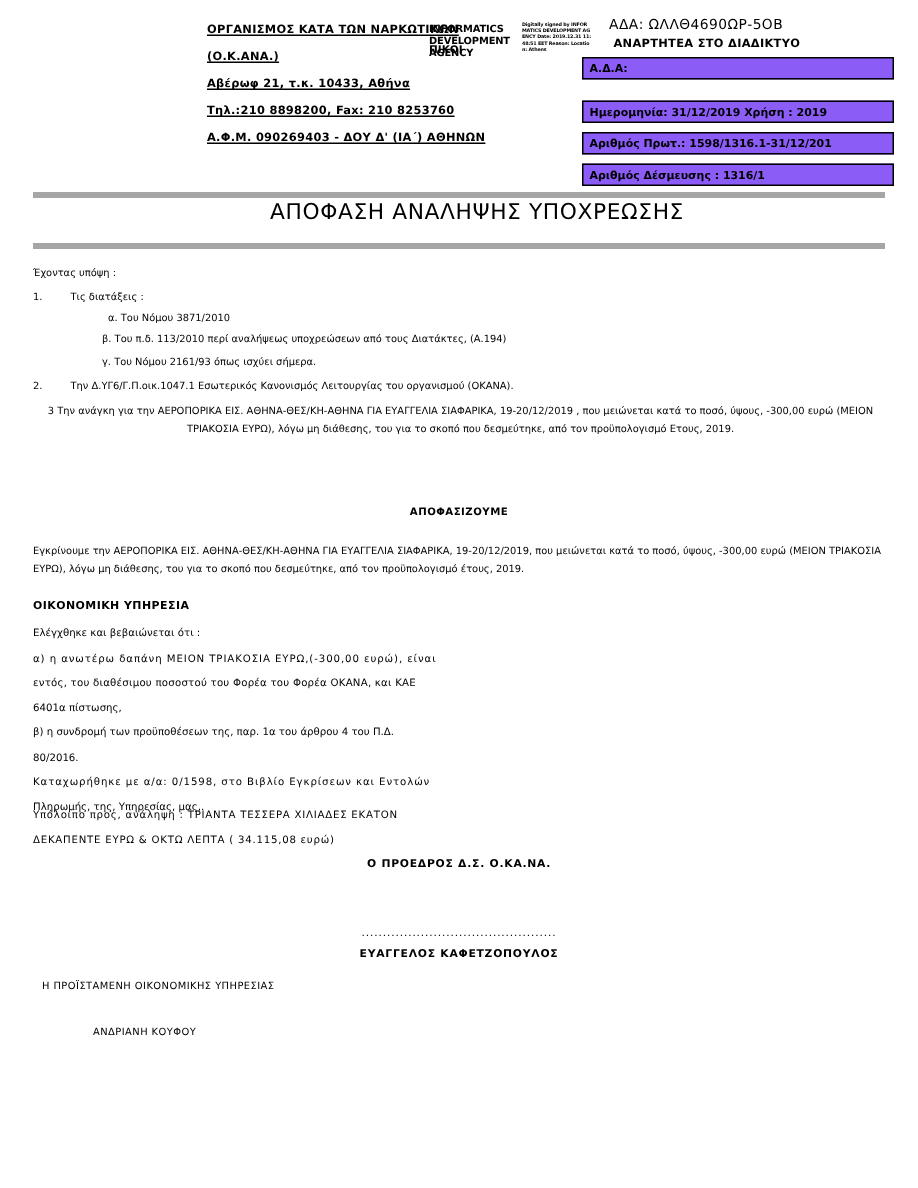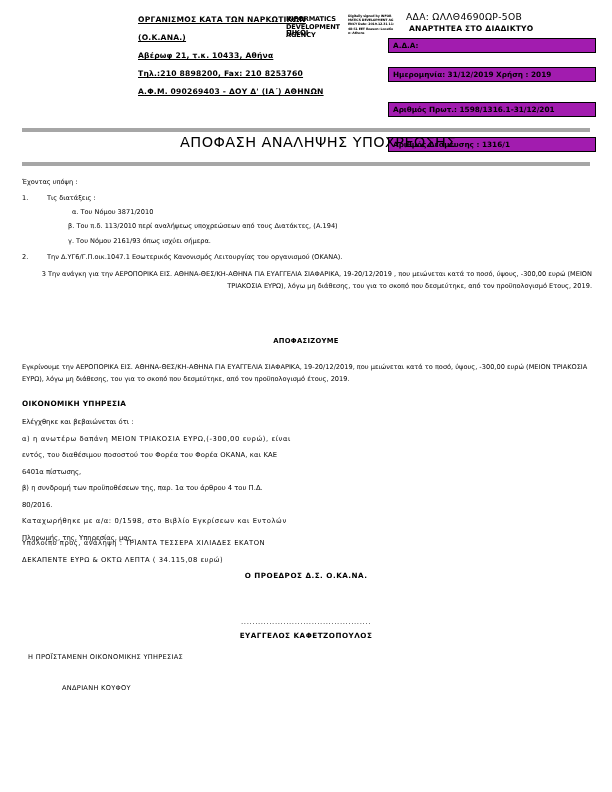--- a/index.html
+++ b/index.html
@@ -108,25 +108,25 @@
   .box {
     border: 1px solid #000;
     box-sizing: border-box;
     height: 15px;
     padding: 0 4px;
     font-size: 7.3px;
     font-weight: bold;
     line-height: 13.5px;
     white-space: nowrap;
     overflow: hidden;
-    background: #a21caf;
+    background: #8b5cf6;
   }
   .box-ada { margin-bottom: 0px; }
   .box-gap { height: 14px; }
-  .box-stack .box { margin-bottom: 20px; }
+  .box-stack .box { margin-bottom: 6px; }
 
   
   .title-rule {
     position: absolute;
     left: 22px;
     width: 568px;
     height: 4px;
     background: #a6a6a6;
   }
   .title-rule.top { top: 128px; }
@@ -151,21 +151,21 @@
   .num2 { position: absolute; left: 22px; top: 253px; font-size: 6.6px; }
   .num2-txt { position: absolute; left: 47px; top: 253px; font-size: 6.6px; }
 
   .para3 {
     position: absolute;
     left: 22px;
     top: 268px;
     width: 570px;
     font-size: 6.6px;
     line-height: 1.85;
-    text-align: right;
+    text-align: center;
   }
 
   .apofasizoume {
     position: absolute;
     left: 0;
     top: 337px;
     width: 612px;
     text-align: center;
     font-size: 6.8px;
     font-weight: bold;

